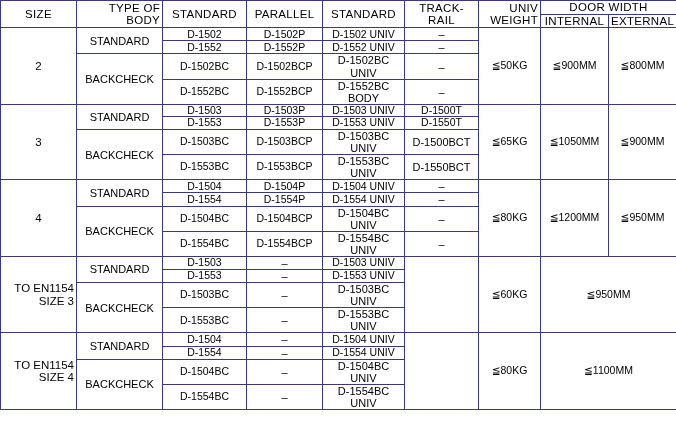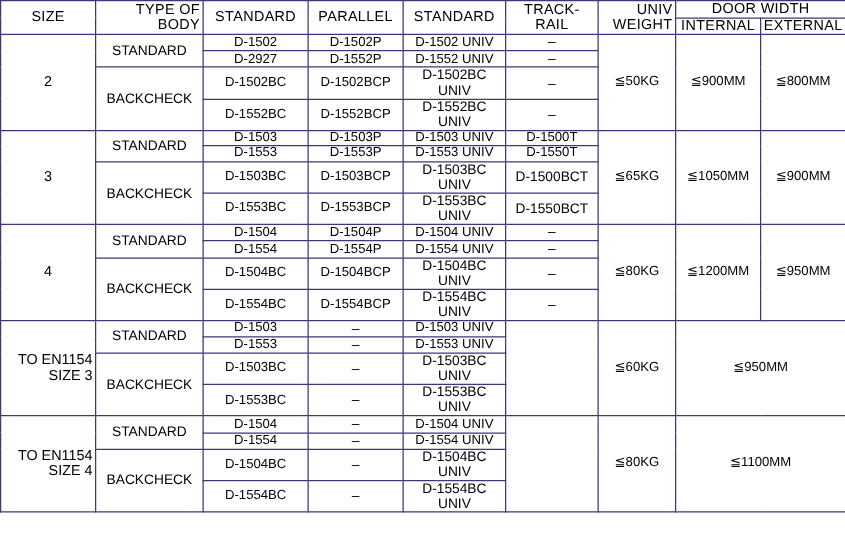--- a/index.html
+++ b/index.html
@@ -107,36 +107,36 @@
       <td class="lbl" rowspan="2">STANDARD</td>
       <td class="cell">D-1502</td>
       <td class="cell">D-1502P</td>
       <td class="cell">D-1502 UNIV</td>
       <td class="dash">–</td>
       <td class="cell" rowspan="4">≦50KG</td>
       <td class="cell" rowspan="4">≦900MM</td>
       <td class="cell" rowspan="4">≦800MM</td>
     </tr>
     <tr>
-      <td class="cell">D-2927</td>
+      <td class="cell">D-1552</td>
       <td class="cell">D-1552P</td>
       <td class="cell">D-1552 UNIV</td>
       <td class="dash">–</td>
     </tr>
     <tr>
       <td class="lbl" rowspan="2">BACKCHECK</td>
       <td class="cell">D-1502BC</td>
       <td class="cell">D-1502BCP</td>
       <td class="small">D-1502BC UNIV</td>
       <td class="dash">–</td>
     </tr>
     <tr>
       <td class="cell">D-1552BC</td>
       <td class="cell">D-1552BCP</td>
-      <td class="small">D-1552BC UNIV</td>
+      <td class="small">D-1552BC BODY</td>
       <td class="dash">–</td>
     </tr>
 
     <tr>
       <td class="size" rowspan="4">3</td>
       <td class="lbl" rowspan="2">STANDARD</td>
       <td class="cell">D-1503</td>
       <td class="cell">D-1503P</td>
       <td class="cell">D-1503 UNIV</td>
       <td class="cell">D-1500T</td>

